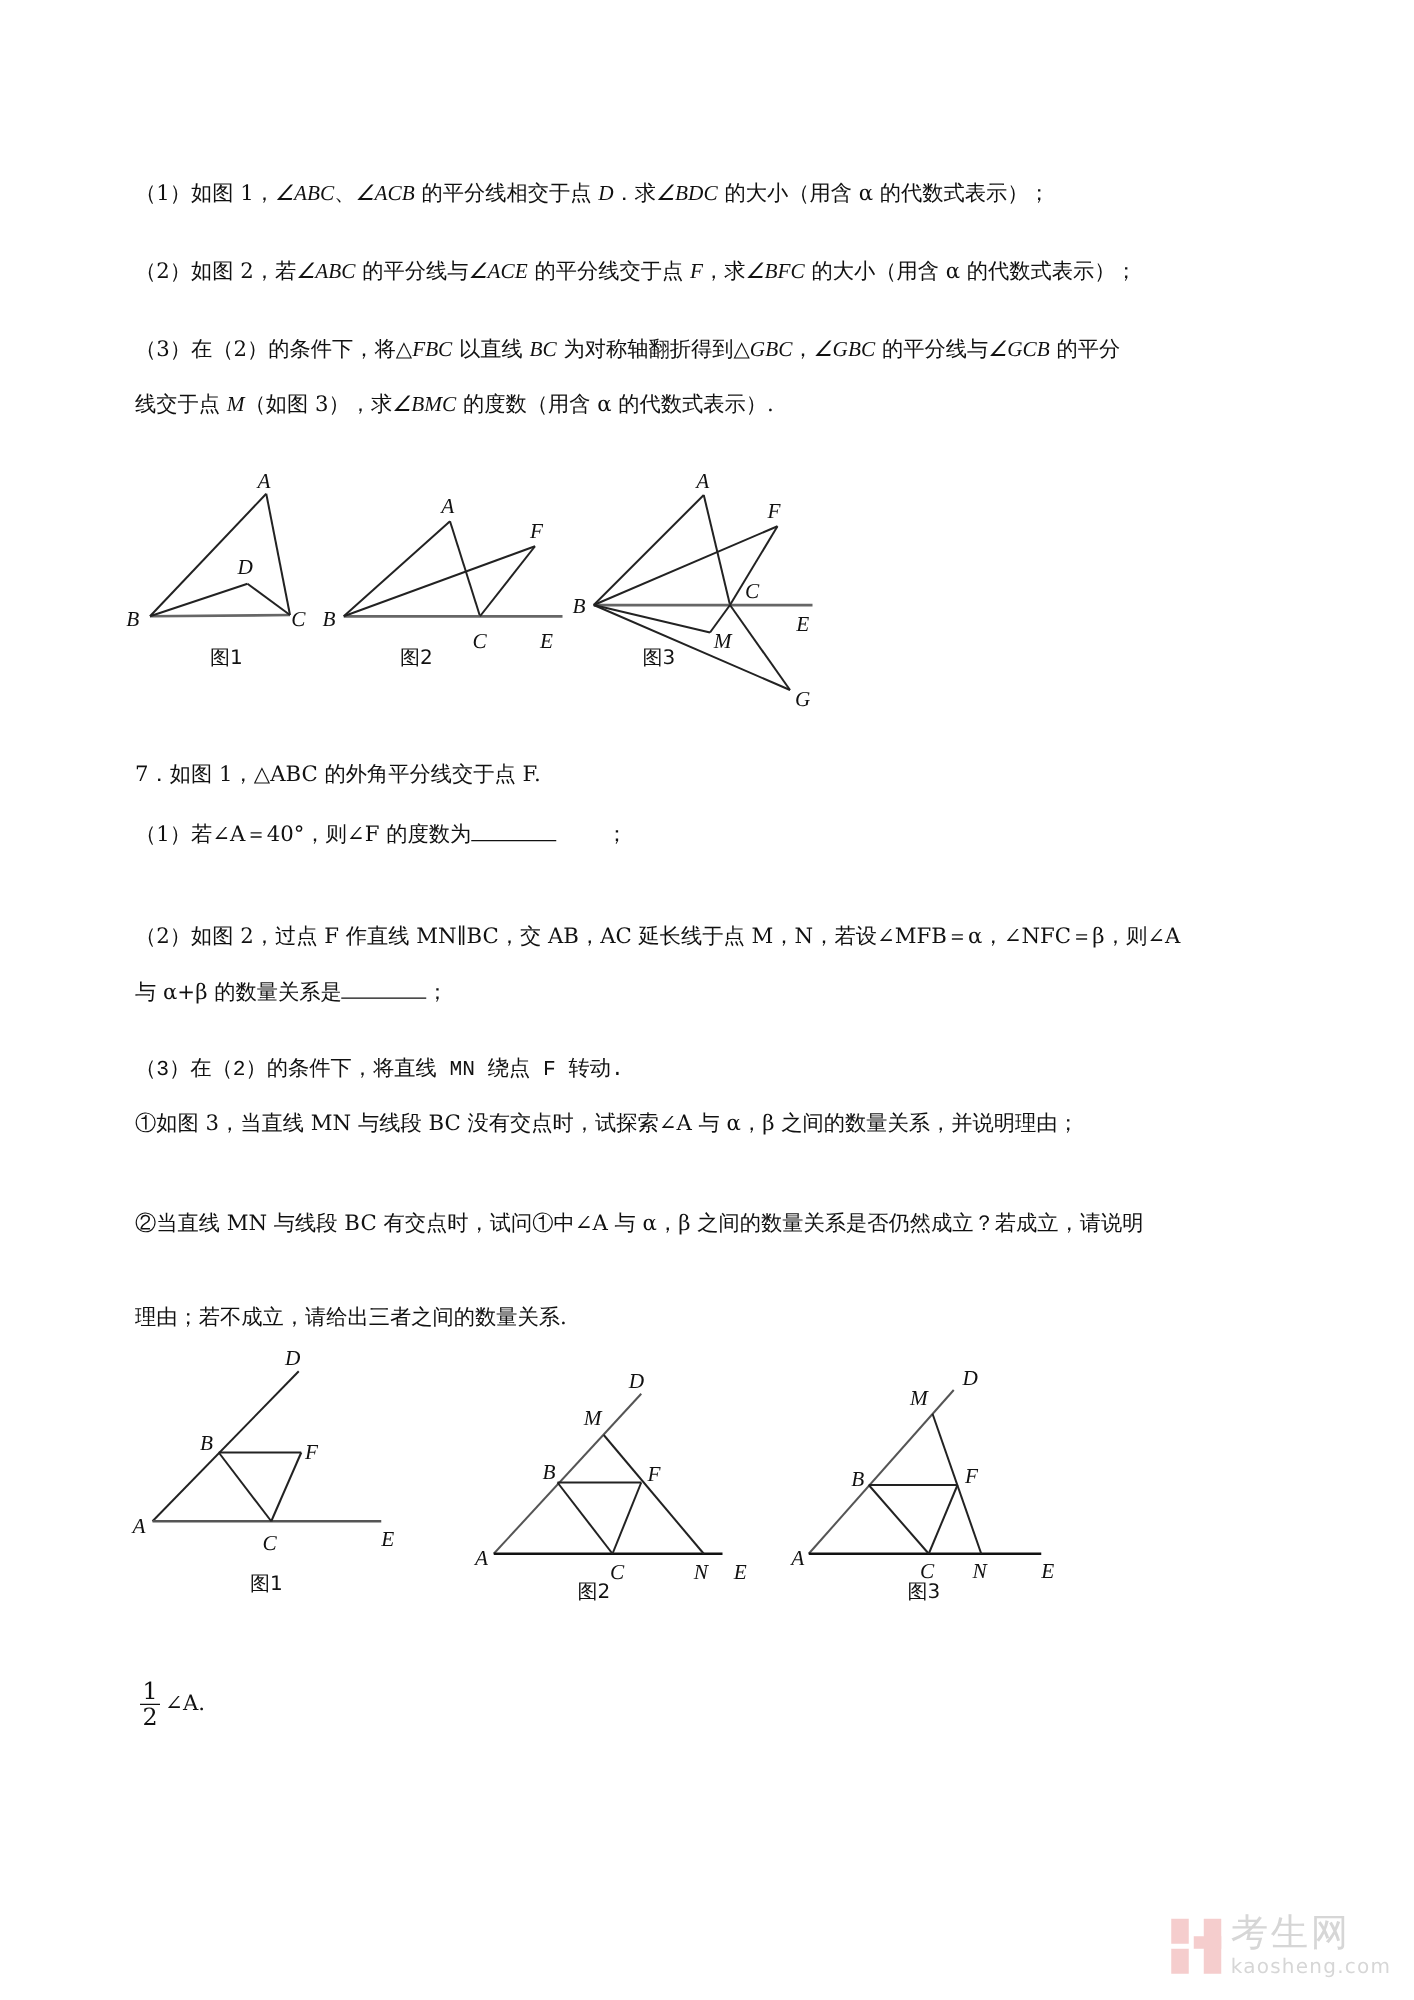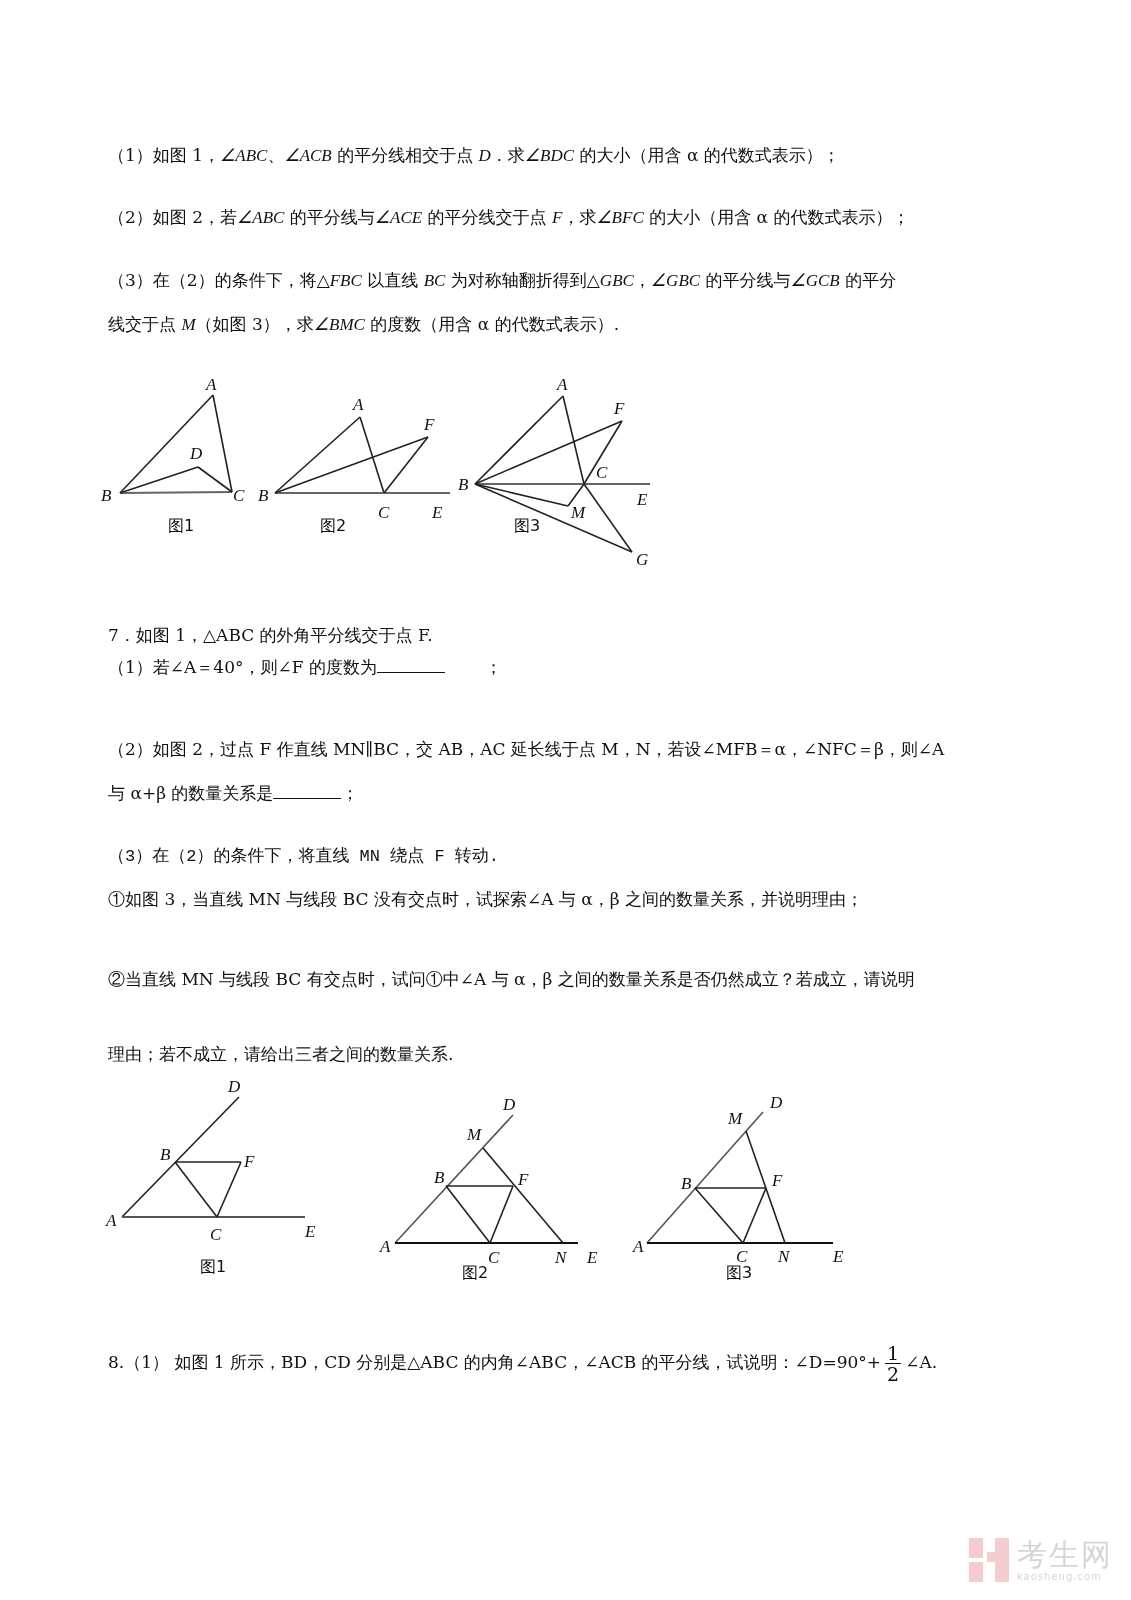--- a/index.html
+++ b/index.html
@@ -13,21 +13,21 @@
   svg text { font-family: "Liberation Serif", serif; font-style: italic; font-size: 17px; fill: #111; }
   svg text.cap { font-style: normal; font-family: "DejaVu Sans", sans-serif; font-size: 16px; }
   .frac { display: inline-block; vertical-align: middle; text-align: center; line-height: 20px; margin: 0 4px; font-size: 19px; }
   .frac span { display: block; }
   .frac .num { border-bottom: 1.5px solid #111; padding: 0 2px; }
   .wm { position: absolute; right: 18px; bottom: 18px; display: flex; align-items: center; gap: 8px; opacity: 0.85; }
   .wm-logo { width: 40px; height: 44px; position: relative; }
   .wm-logo div { position: absolute; background: #f4c5c5; }
   .wm-text { display: flex; flex-direction: column; }
   .wm-cn { font-family: Liberation Serif, serif; font-size: 30px; color: #cfcfcf; letter-spacing: 2px; line-height: 32px; }
-  .wm-en { font-family: "DejaVu Sans", sans-serif; font-size: 10px; color: #cfcfcf; letter-spacing: 1px; }
+  .wm-en { font-family: "DejaVu Sans", sans-serif; font-size: 16px; color: #cfcfcf; letter-spacing: 1px; }
 </style>
 </head>
 <body>
 
 <div class="line" style="top:143px;">
   <span>（1）如图 1，</span><span class="it">∠ABC</span><span>、</span><span class="it">∠ACB</span><span> 的平分线相交于点 </span><span class="it">D</span><span>．求</span><span class="it">∠BDC</span><span> 的大小（用含 α 的代数式表示）；</span>
 </div>
 <div class="line" style="top:205px;">
   <span>（2）如图 2，若</span><span class="it">∠ABC</span><span> 的平分线与</span><span class="it">∠ACE</span><span> 的平分线交于点 </span><span class="it">F</span><span>，求</span><span class="it">∠BFC</span><span> 的大小（用含 α 的代数式表示）；</span>
 </div>
@@ -74,21 +74,21 @@
   <text x="557" y="390">A</text>
   <text x="614" y="414">F</text>
   <text x="596" y="478">C</text>
   <text x="458" y="490">B</text>
   <text x="637" y="505">E</text>
   <text x="571" y="518">M</text>
   <text x="636" y="565">G</text>
   <text class="cap" x="514" y="531">图3</text>
 </svg>
 
-<div class="line" style="top:623px;">7．如图 1，△ABC 的外角平分线交于点 F.</div>
+<div class="line" style="top:608px;">7．如图 1，△ABC 的外角平分线交于点 F.</div>
 <div class="line" style="top:654px;">
   <span>（1）若∠A＝40°，则∠F 的度数为</span><span class="blank" style="width:68px;"></span><span style="display:inline-block;width:40px;"></span><span>；</span>
 </div>
 <div class="line" style="top:737px;">（2）如图 2，过点 F 作直线 MN∥BC，交 AB，AC 延长线于点 M，N，若设∠MFB＝α，∠NFC＝β，则∠A</div>
 <div class="line" style="top:780px;">
   <span>与 α+β 的数量关系是</span><span class="blank" style="width:68px;"></span><span>；</span>
 </div>
 <div class="line" style="top:845px;font-family:Liberation Mono, monospace;">（3）在（2）的条件下，将直线 MN 绕点 F 转动.</div>
 <div class="line" style="top:887px;">①如图 3，当直线 MN 与线段 BC 没有交点时，试探索∠A 与 α，β 之间的数量关系，并说明理由；</div>
 <div class="line" style="top:967px;">②当直线 MN 与线段 BC 有交点时，试问①中∠A 与 α，β 之间的数量关系是否仍然成立？若成立，请说明</div>
@@ -136,21 +136,21 @@
   <text x="681" y="1189">B</text>
   <text x="772" y="1186">F</text>
   <text x="633" y="1252">A</text>
   <text x="736" y="1262">C</text>
   <text x="778" y="1262">N</text>
   <text x="833" y="1262">E</text>
   <text class="cap" x="726" y="1278">图3</text>
 </svg>
 
 <div class="line" style="top:1343px;">
-  <span>8.（1） 如图 1 所示，BD，CD 分别是△ABC 的内角∠ABC，∠ACB 的平分线，试说明：∠D=90°+</span><span class="frac"><span class="num">1</span><span>2</span></span><span>∠A.</span>
+  <span class="frac"><span class="num">1</span><span>2</span></span><span>∠A.</span>
 </div>
 
 <div class="wm">
   <div class="wm-logo">
     <div style="left:0;top:0;width:14px;height:20px;"></div>
     <div style="left:0;top:24px;width:14px;height:20px;"></div>
     <div style="left:18px;top:14px;width:22px;height:10px;"></div>
     <div style="left:26px;top:0;width:14px;height:44px;"></div>
   </div>
   <div class="wm-text">

